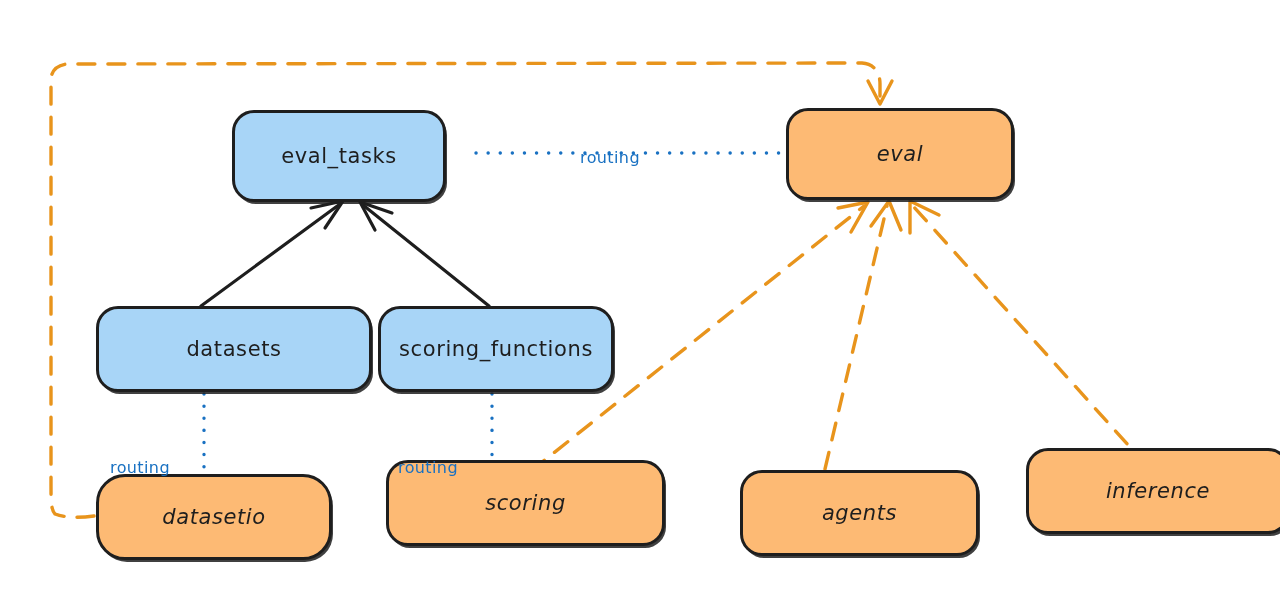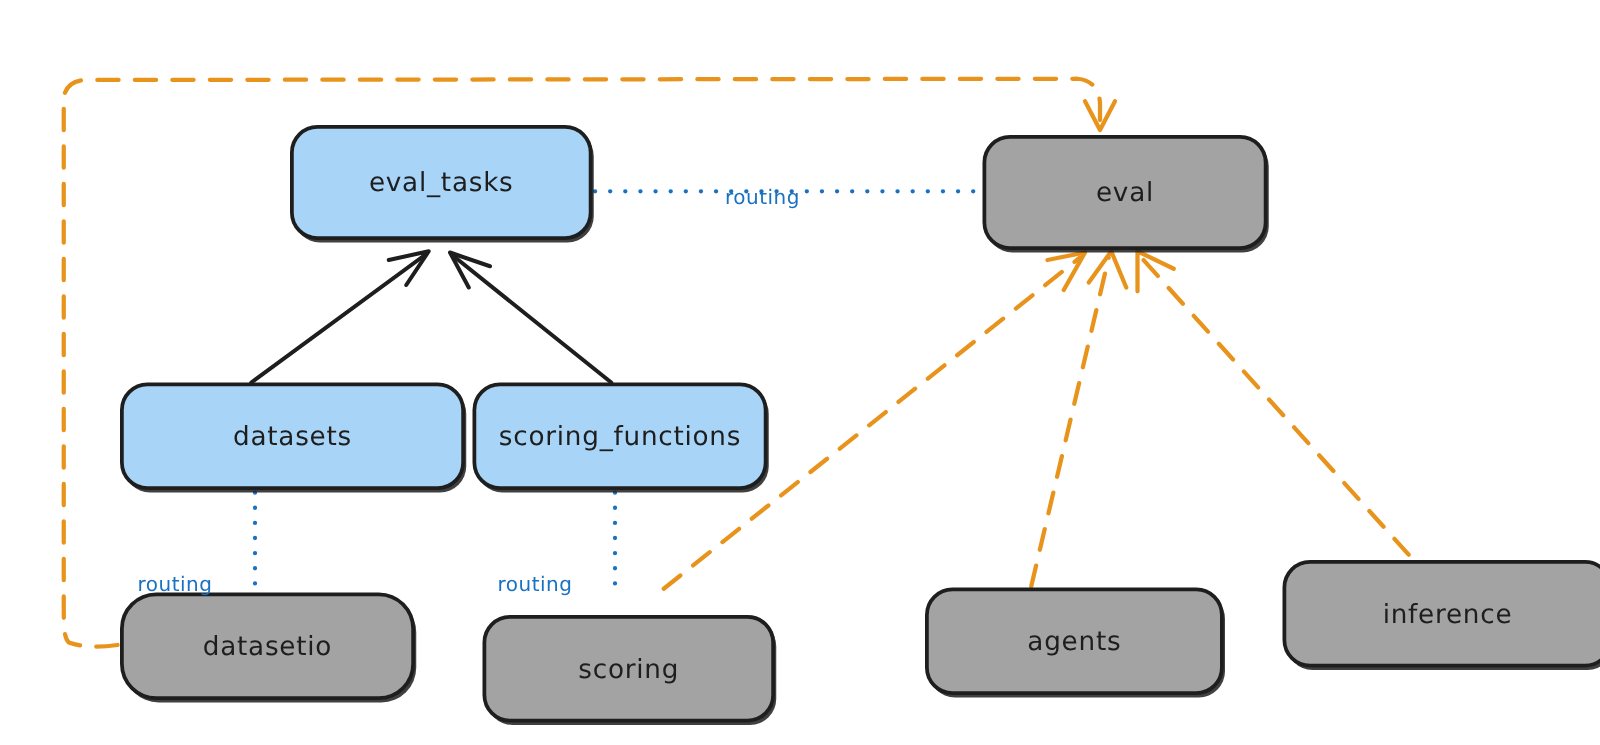--- a/index.html
+++ b/index.html
@@ -36,21 +36,21 @@
     box-shadow: 2px 3px 0 -1px rgba(30,30,30,0.85);
   }
   .node .label {
     font-family: "DejaVu Sans", sans-serif;
     font-size: 21px;
     letter-spacing: 0.6px;
     color: #1e1e1e;
     white-space: nowrap;
   }
   .node.blue { background: #a8d5f7; }
-  .node.green { background: #a3a3a3; }
+  .node.green { background: #fdba74; font-style: italic; }
 
   .edge-label {
     position: absolute;
     font-family: "DejaVu Sans", sans-serif;
     font-size: 16px;
     color: #1971c2;
     letter-spacing: 0.4px;
     white-space: nowrap;
     margin-top: 32px;
   }
@@ -99,41 +99,41 @@
       <path d="M 825 469 L 887 206" fill="none" stroke="#e8941c" stroke-width="3.4" stroke-linecap="round" stroke-dasharray="17 13"></path>
       <path d="M 871 226 L 889 201 L 901 230" fill="none" stroke="#e8941c" stroke-width="3.4" stroke-linecap="round" stroke-linejoin="round"></path>
     </g>
 
     <g>
       <path d="M 1147 466 L 913 206" fill="none" stroke="#e8941c" stroke-width="3.4" stroke-linecap="round" stroke-dasharray="17 13"></path>
       <path d="M 910 233 L 910 201 L 939 215" fill="none" stroke="#e8941c" stroke-width="3.4" stroke-linecap="round" stroke-linejoin="round"></path>
     </g>
   </svg>
 
-  <div class="node blue" style="left:232px; top:100px; width:242px; height:92px;">
+  <div class="node blue" style="left:232px; top:110px; width:214px; height:92px;">
     <span class="label">eval_tasks</span>
   </div>
 
   <div class="node green" style="left:786px; top:108px; width:228px; height:92px;">
     <span class="label">eval</span>
   </div>
 
   <div class="node blue" style="left:96px; top:306px; width:276px; height:86px;">
     <span class="label">datasets</span>
   </div>
 
   <div class="node blue" style="left:378px; top:306px; width:236px; height:86px;text-align:right;">
     <span class="label">scoring_functions</span>
   </div>
 
   <div class="node green" style="left:96px; top:474px; width:236px; height:86px;border-radius:29px;">
     <span class="label">datasetio</span>
   </div>
 
-  <div class="node green" style="left:386px; top:492px; width:234px; height:86px;">
+  <div class="node green" style="left:386px; top:460px; width:279px; height:86px;">
     <span class="label">scoring</span>
   </div>
 
   <div class="node green" style="left:740px; top:470px; width:239px; height:86px;">
     <span class="label">agents</span>
   </div>
 
   <div class="node green" style="left:1026px; top:448px; width:264px; height:86px;">
     <span class="label">inference</span>
   </div>

